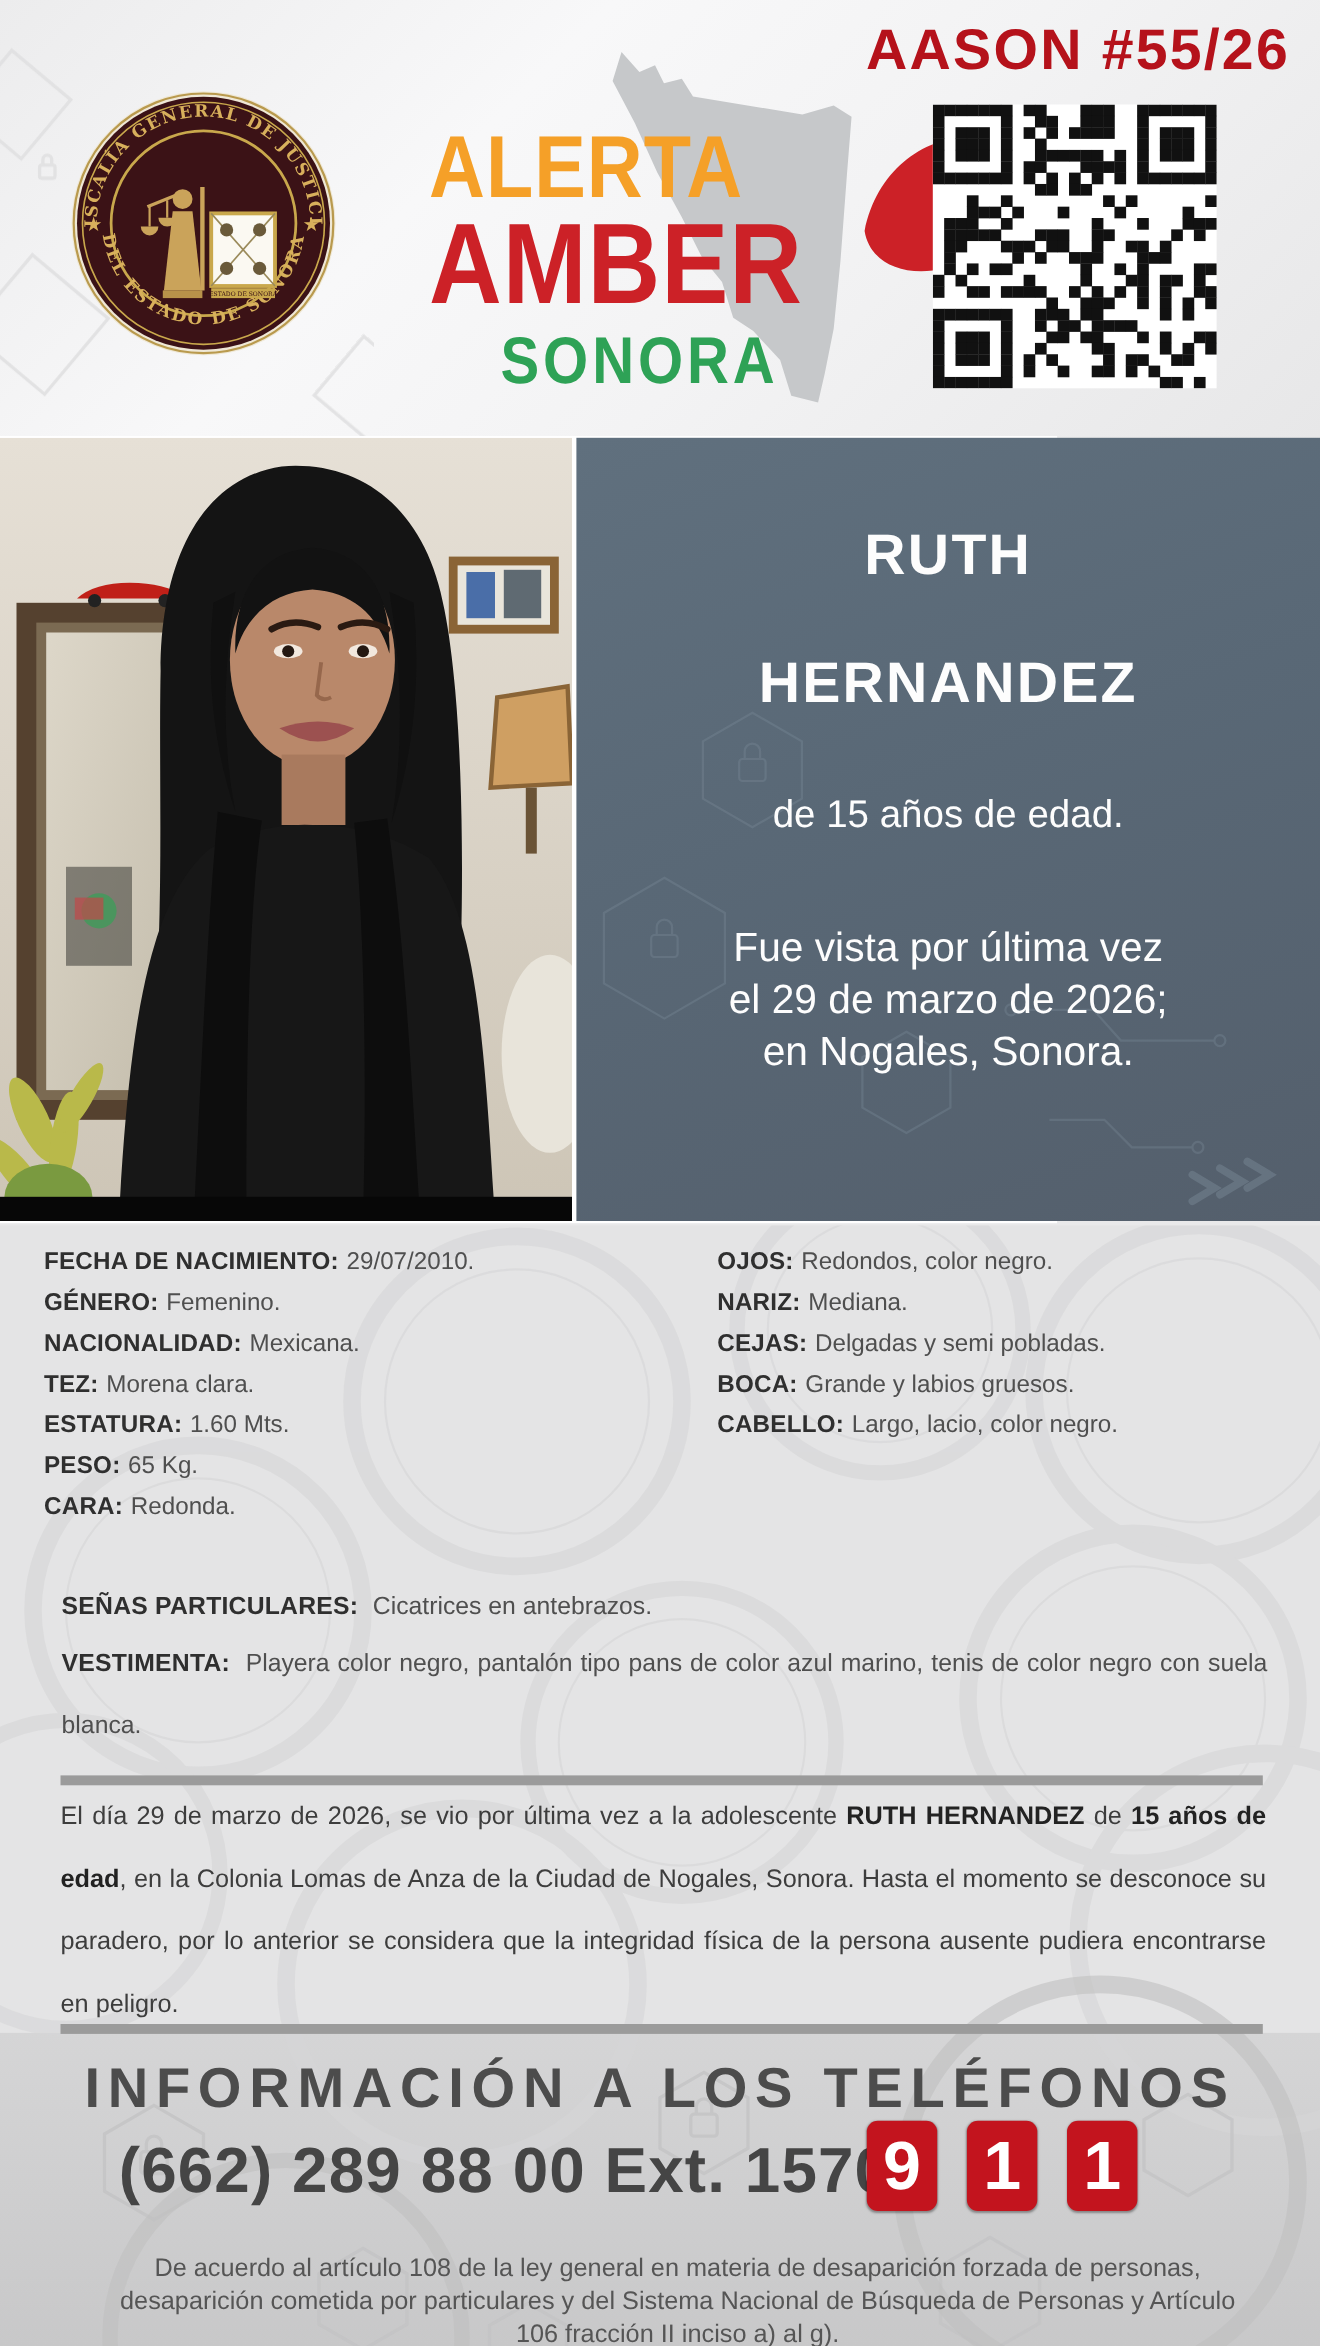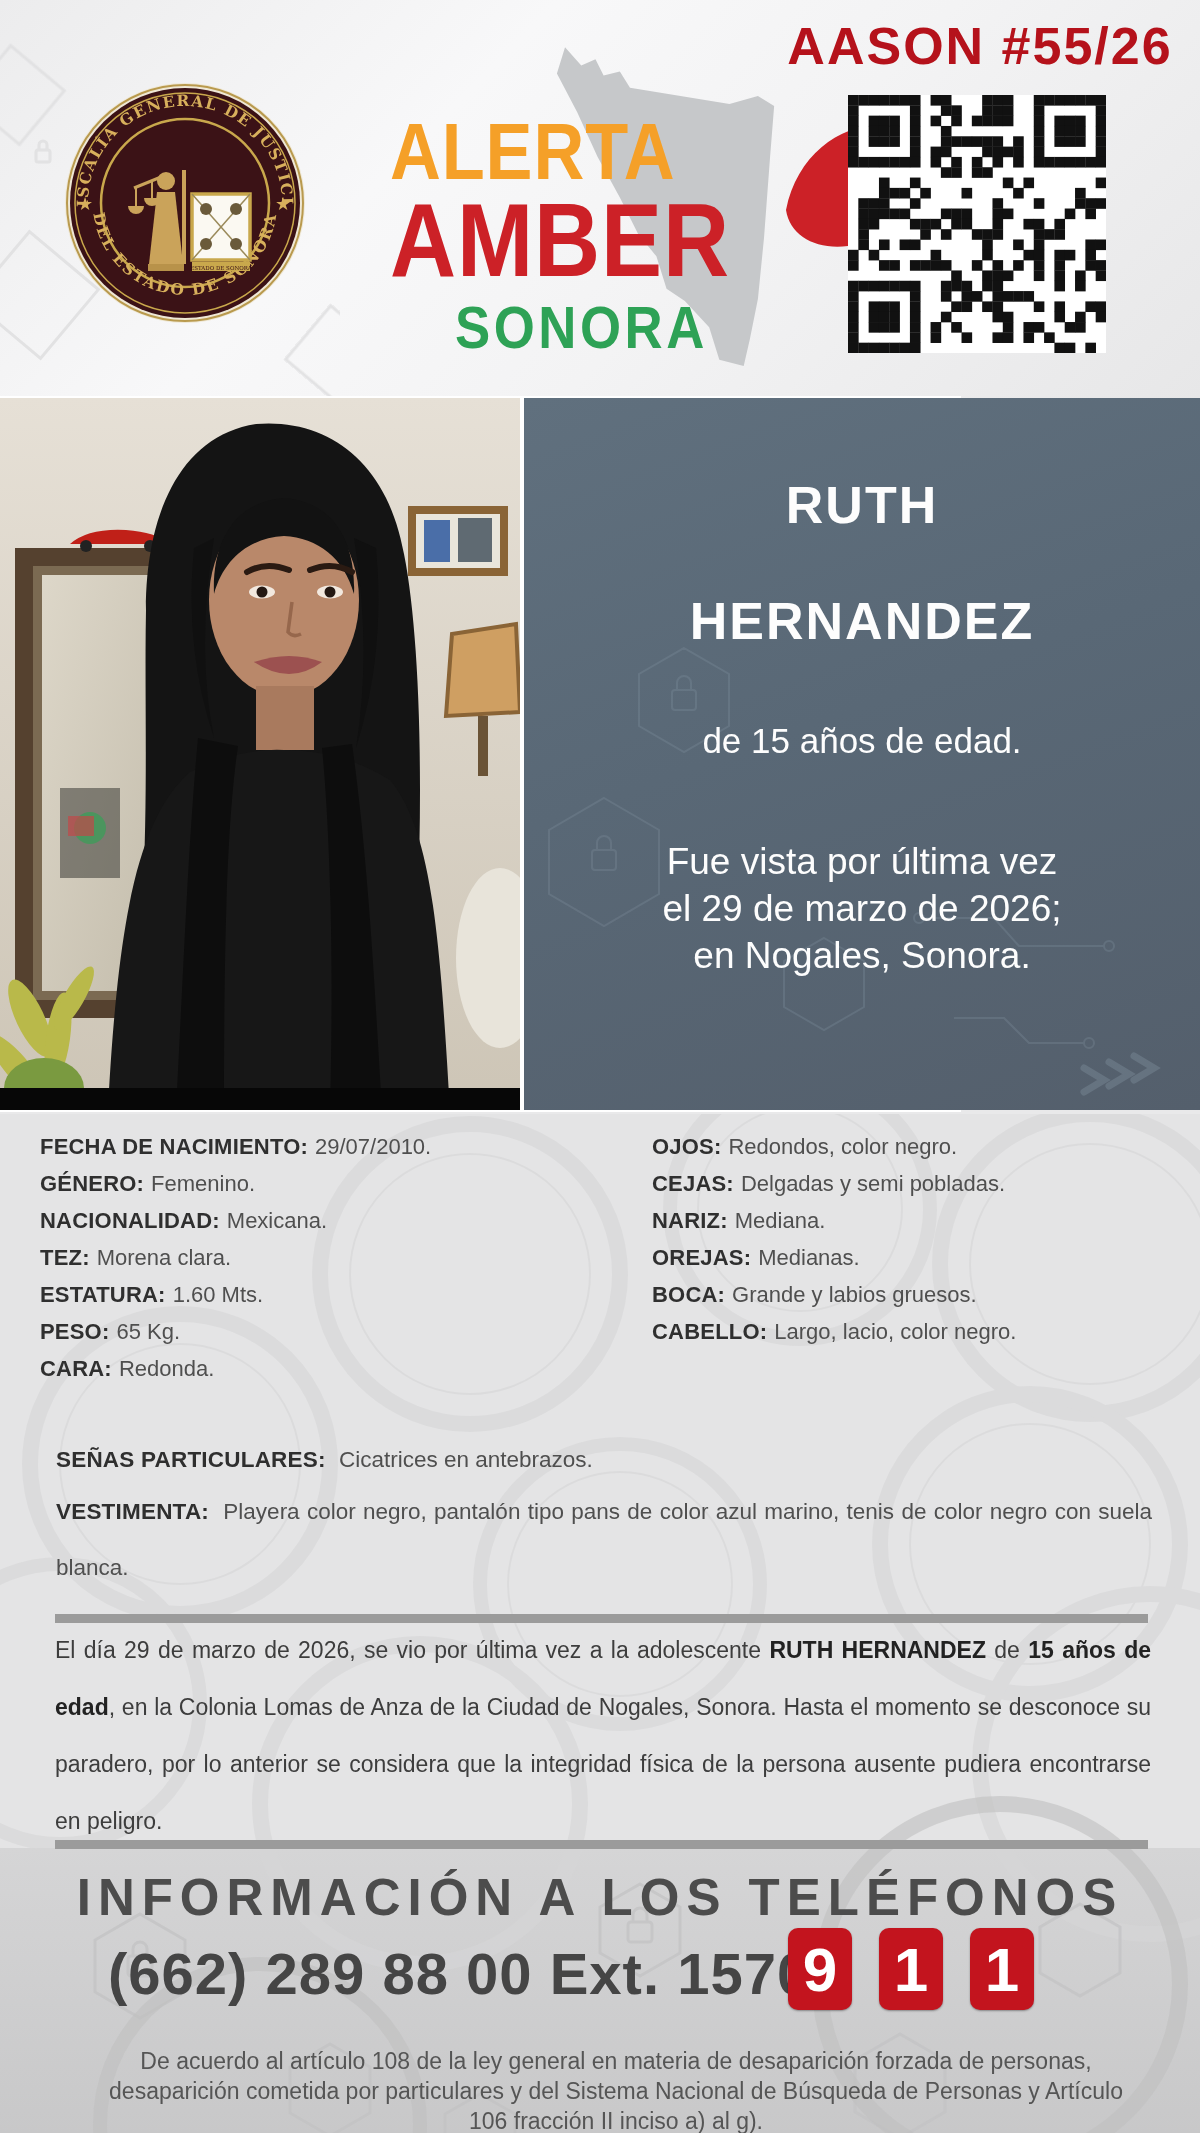--- a/index.html
+++ b/index.html
@@ -576,23 +576,22 @@
       <div class="drow"><span class="dlabel">FECHA DE NACIMIENTO:</span><span class="dval">29/07/2010.</span></div>
       <div class="drow"><span class="dlabel">GÉNERO:</span><span class="dval">Femenino.</span></div>
       <div class="drow"><span class="dlabel">NACIONALIDAD:</span><span class="dval">Mexicana.</span></div>
       <div class="drow"><span class="dlabel">TEZ:</span><span class="dval">Morena clara.</span></div>
       <div class="drow"><span class="dlabel">ESTATURA:</span><span class="dval">1.60 Mts.</span></div>
       <div class="drow"><span class="dlabel">PESO:</span><span class="dval">65 Kg.</span></div>
       <div class="drow"><span class="dlabel">CARA:</span><span class="dval">Redonda.</span></div>
     </div>
   <div class="col col-right">
       <div class="drow"><span class="dlabel">OJOS:</span><span class="dval">Redondos, color negro.</span></div>
+      <div class="drow"><span class="dlabel">NARIZ:</span><span class="dval">Mediana.</span></div>
       <div class="drow"><span class="dlabel">CEJAS:</span><span class="dval">Delgadas y semi pobladas.</span></div>
-      <div class="drow"><span class="dlabel">NARIZ:</span><span class="dval">Mediana.</span></div>
-      <div class="drow"><span class="dlabel">OREJAS:</span><span class="dval">Medianas.</span></div>
       <div class="drow"><span class="dlabel">BOCA:</span><span class="dval">Grande y labios gruesos.</span></div>
       <div class="drow"><span class="dlabel">CABELLO:</span><span class="dval">Largo, lacio, color negro.</span></div>
     </div>
 
   <div class="inline-row senas-row">
     <span class="dlabel">SEÑAS PARTICULARES:</span>
     <span class="dval">Cicatrices en antebrazos.</span>
   </div>
   <div class="inline-row vest-row">
     <span class="dlabel">VESTIMENTA:</span>

